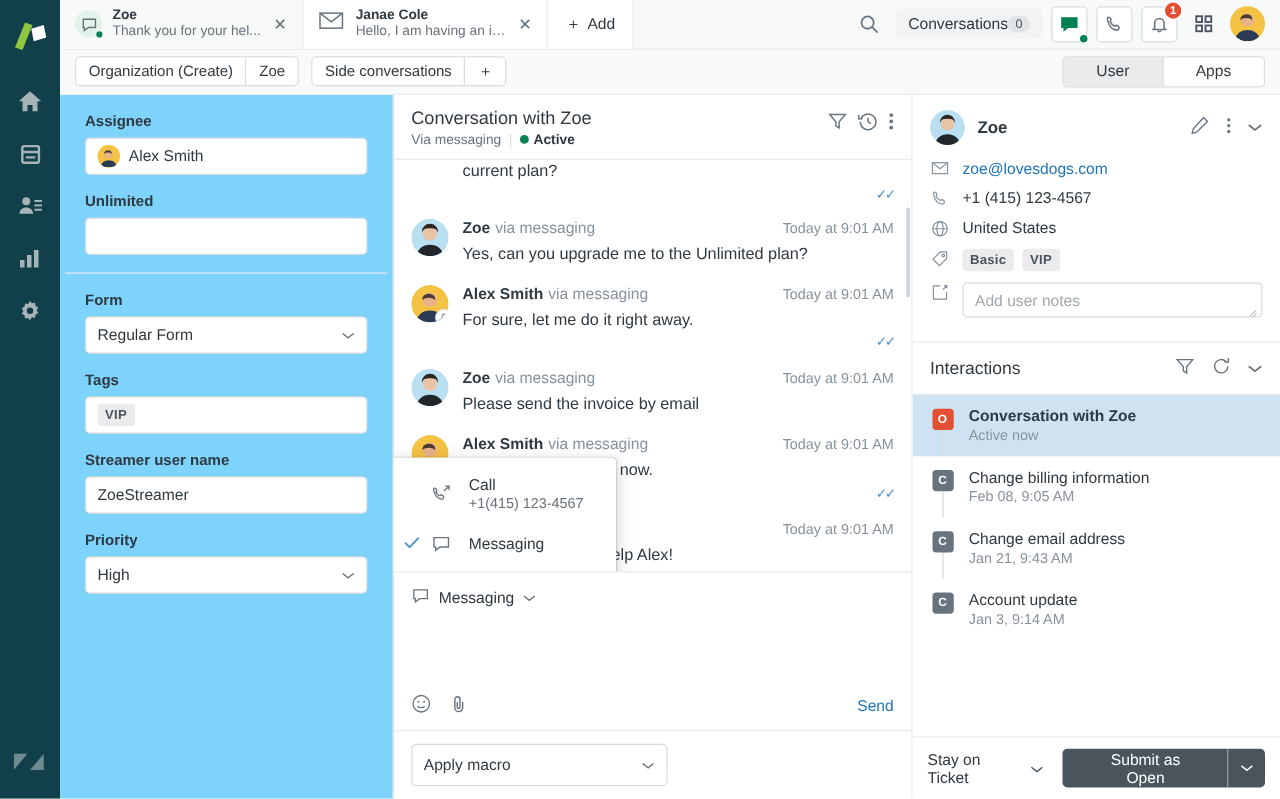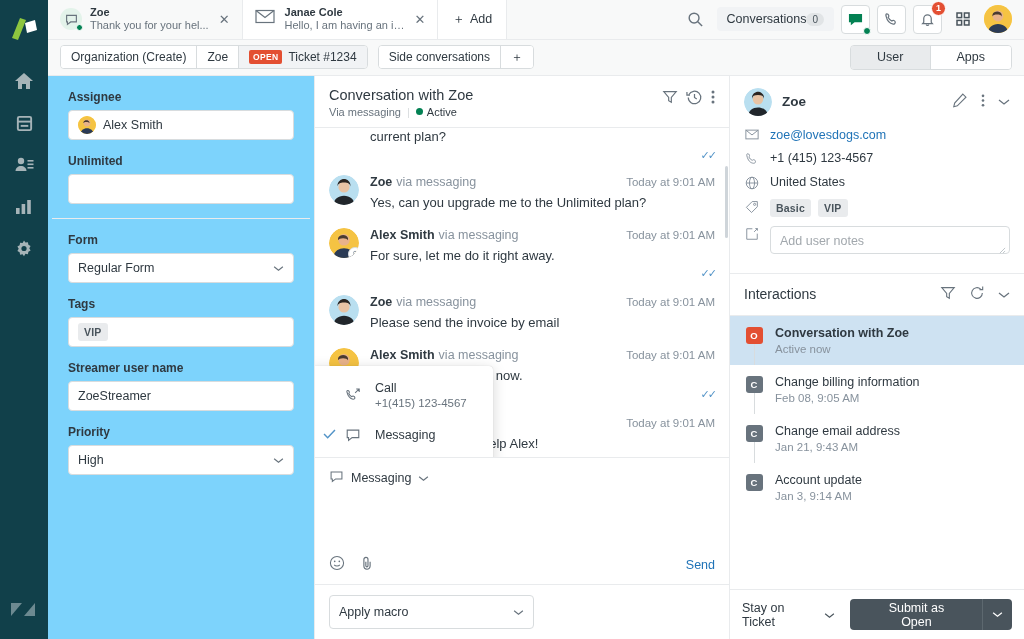--- a/index.html
+++ b/index.html
@@ -153,21 +153,21 @@
 
   
   .conv { flex: 1 1 auto; display: flex; flex-direction: column; min-width: 0; border-right: 1px solid #e9ebed; position: relative; }
   .conv-head {
     padding: 11px 14px 9px 14px; border-bottom: 1px solid #e9ebed;
     display: flex; align-items: flex-start;
   }
   .conv-title { font-size: 14.5px; color: #2f3941; margin-bottom: 3px; }
   .conv-sub { font-size: 11px; color: #68737d; display: flex; align-items: center; gap: 6px; }
   .sep-pipe { color: #d8dcde; }
-  .active-label { color: #2f3941; display: flex; align-items: center; gap: 4px; }
+  .active-label { color: #2f3941; display: flex; align-items: center; gap: 4px; font-weight: bold; }
   .active-dot { width: 7px; height: 7px; border-radius: 50%; background: #038153; display:inline-block;}
   .conv-head-icons { margin-left: auto; display: flex; align-items: center; gap: 8px; padding-top: 2px;}
 
   .thread { flex: 1 1 auto; overflow: hidden; padding: 0 14px; position: relative; }
   .msg { display: flex; gap: 11px; padding: 11px 0 4px 0; }
   .msg-avatar { width: 30px; height: 30px; border-radius: 50%; overflow: hidden; flex: 0 0 30px; position: relative; }
   .agent-mark {
     position: absolute; right: -3px; bottom: -3px; width: 14px; height: 14px;
     border-radius: 50%; background: #fff; border: 1px solid #d8dcde;
     display: flex; align-items: center; justify-content: center;
@@ -414,24 +414,20 @@
     </div>
 
     <div class="crumbrow">
       <div class="crumbs">
         <div class="crumb">
           <span>Organization (Create)</span>
         </div>
         <div class="crumb">
           <span>Zoe</span>
         </div>
-        <div class="crumb shaded">
-          <span class="status-chip">OPEN</span>
-          <span>Ticket #1234</span>
-        </div>
       </div>
       <div class="crumb-group2">
         <div class="crumb">
           <span>Side conversations</span>
         </div>
         <div class="crumb">
           <span>＋</span>
         </div>
       </div>
       <div class="seg-toggle">

